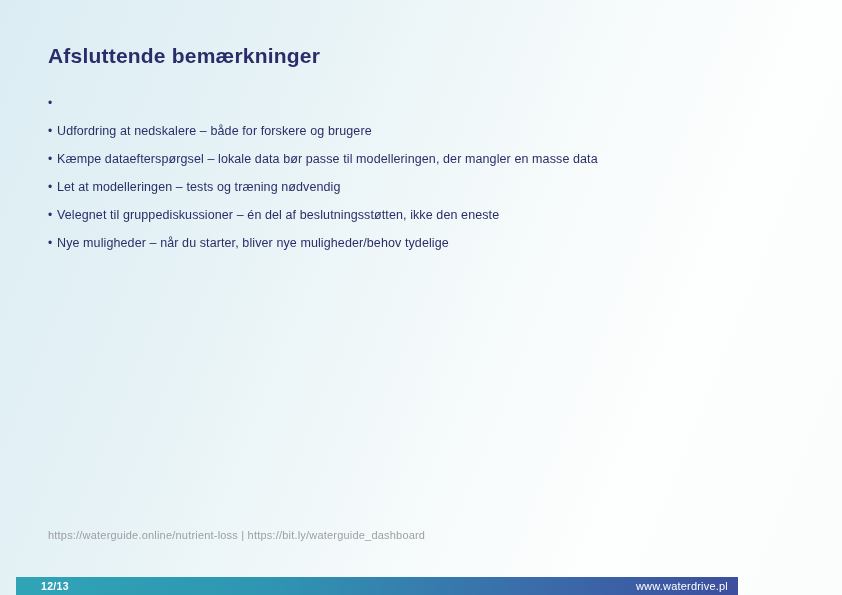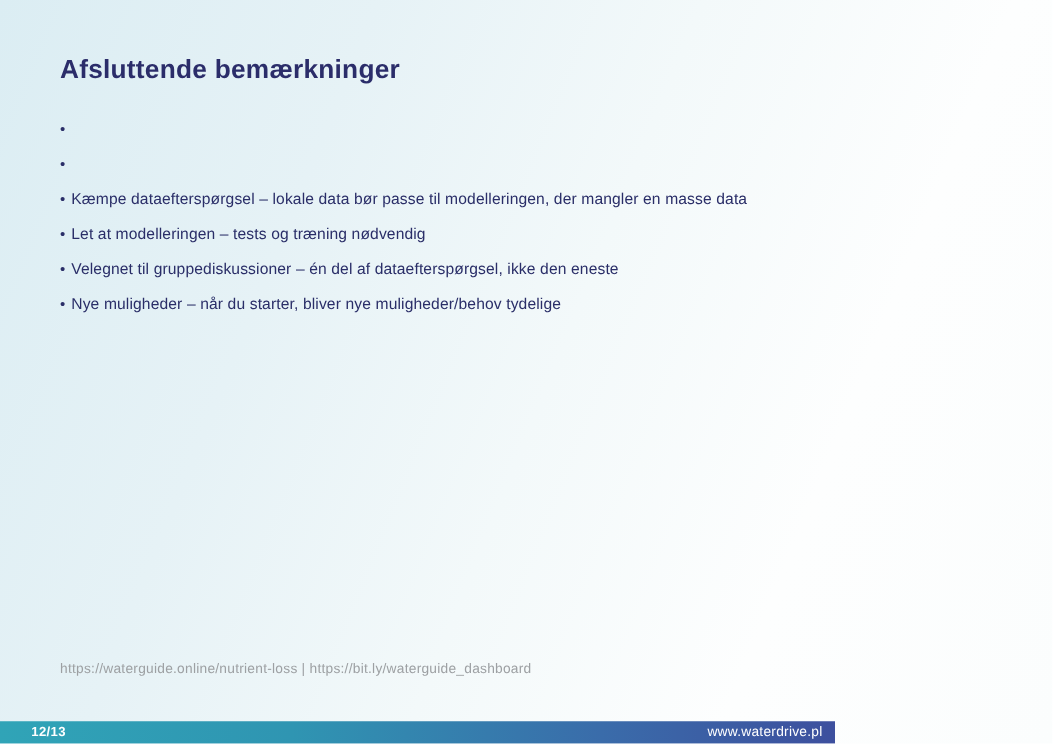--- a/index.html
+++ b/index.html
@@ -59,23 +59,23 @@
   .links {
     position: absolute;
     left: 48px;
     top: 529px;
     font-size: 11px;
     color: #9da0a3;
     letter-spacing: 0.2px;
   }
   .footer-bar {
     position: absolute;
-    left: 0;
+    left: 16px;
     bottom: 0;
-    width: 668px;
+    width: 722px;
     height: 18px;
     background: linear-gradient(90deg,
       #30a4b7 0%,
       #2f95b2 35%,
       #3a6caa 72%,
       #3d4f9e 100%);
     display: flex;
     align-items: center;
     justify-content: space-between;
     box-sizing: border-box;
@@ -99,32 +99,33 @@
 <div class="slide">
 
   <h1 class="title">Afsluttende bemærkninger</h1>
 
   <ul class="bullets">
     <li class="bullet">
       <span class="marker">•</span>
     </li>
     <li class="bullet">
       <span class="marker">•</span>
+      <span class="text">Udfordring at nedskalere – både for forskere og brugere</span>
     </li>
     <li class="bullet">
       <span class="marker">•</span>
       <span class="text">Kæmpe dataefterspørgsel – lokale data bør passe til modelleringen, der mangler en masse data</span>
     </li>
     <li class="bullet">
       <span class="marker">•</span>
       <span class="text">Let at modelleringen – tests og træning nødvendig</span>
     </li>
     <li class="bullet">
       <span class="marker">•</span>
-      <span class="text">Velegnet til gruppediskussioner – én del af dataefterspørgsel, ikke den eneste</span>
+      <span class="text">Velegnet til gruppediskussioner – én del af beslutningsstøtten, ikke den eneste</span>
     </li>
     <li class="bullet">
       <span class="marker">•</span>
       <span class="text">Nye muligheder – når du starter, bliver nye muligheder/behov tydelige</span>
     </li>
   </ul>
 
   <div class="links">https://waterguide.online/nutrient-loss | https://bit.ly/waterguide_dashboard</div>
 
   <div class="footer-bar">

